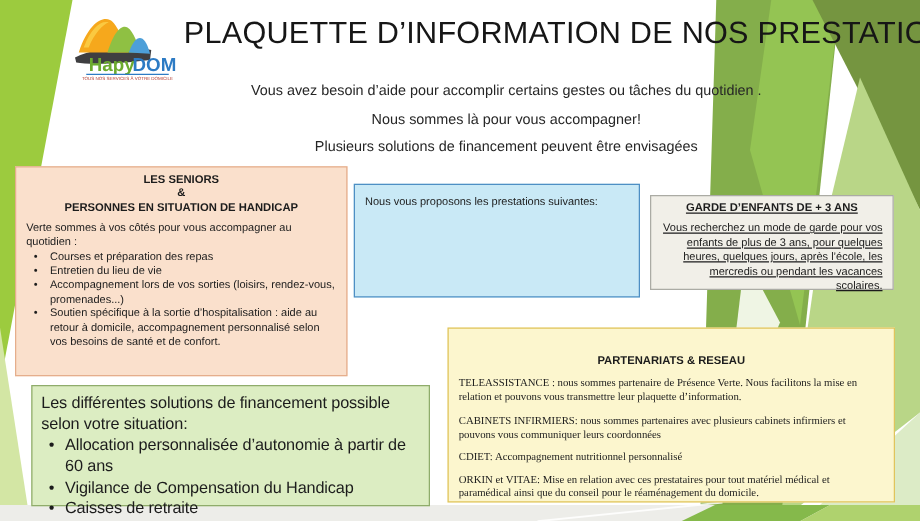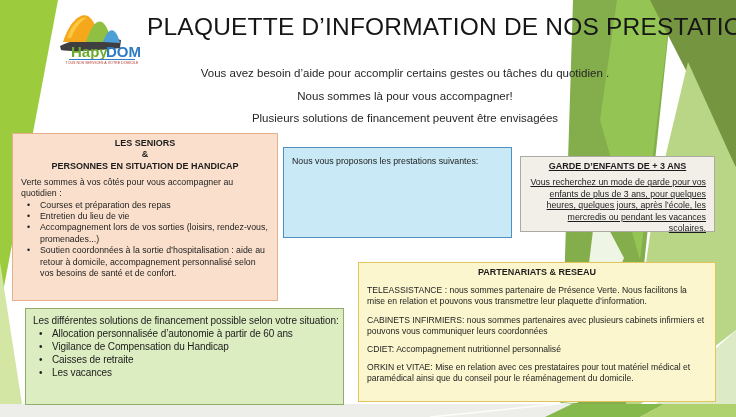--- a/index.html
+++ b/index.html
@@ -49,28 +49,28 @@
   .box-seniors .pbox-intro{margin:5px 0 0 0;}
 
   .box-confort{left:283px;top:147px;width:229px;height:91px;
     background:var(--confort-fill,#C9E9F6);border:1.5px solid var(--confort-border,#4E8FC4);}
   .box-confort .pbox-intro{margin:4px 0 0 0;}
 
   .box-garde{left:520px;top:156px;width:195px;height:76px;
     background:var(--garde-fill,#F1EFE8);border:1px solid var(--garde-border,#ABABA4);text-decoration:underline;}
   .box-garde .pbox-body{margin-top:5px;text-align:right;}
 
-  .box-financement{left:25px;top:308px;width:319px;height:97px;font-size:10px;letter-spacing:-.1px;
+  .box-financement{left:25px;top:308px;width:319px;height:97px;font-size:13px;letter-spacing:-.1px;
     background:var(--financement-fill,#DCEDC2);border:1px solid var(--financement-border,#8FAC6B);
     padding:5px 4px 4px 7px;}
 
   .box-partenariats{left:358px;top:262px;width:358px;height:140px;font-size:8.6px;
     background:var(--partenariats-fill,#FCF6CE);border:1.5px solid var(--partenariats-border,#E0C45C);
-    padding:4px 8px;}
-  .box-partenariats .pbox-paragraph{margin:7px 0 0 0;}
+    padding:20px 8px;}
+  .box-partenariats .pbox-paragraph{margin:7px 0 0 0;font-family:Liberation Serif, serif;}
 </style>
 </head>
 <body>
 
 <div class="slide">
 
   <svg class="decor" viewBox="0 0 736 417" aria-hidden="true">
     <polygon class="left-band" points="0,0 58,0 0,308"></polygon>
     <polygon class="left-sliver" points="0,262 24,417 0,417"></polygon>
     <polygon class="f-mid" points="573,0 672,0 628,417 560,417"></polygon>
@@ -111,21 +111,21 @@
     <div class="pbox-title">
         <div>LES SENIORS</div>
         <div>&amp;</div>
         <div>PERSONNES EN SITUATION DE HANDICAP</div>
       </div>
     <div class="pbox-intro">Verte sommes à vos côtés pour vous accompagner au quotidien :</div>
     <ul>
         <li>Courses et préparation des repas</li>
         <li>Entretien du lieu de vie</li>
         <li>Accompagnement lors de vos sorties (loisirs, rendez-vous, promenades...)</li>
-        <li>Soutien coordonnées à la sortie d’hospitalisation : aide au retour à domicile, accompagnement personnalisé selon vos besoins de santé et de confort.</li>
+        <li>Soutien spécifique à la sortie d’hospitalisation : aide au retour à domicile, accompagnement personnalisé selon vos besoins de santé et de confort.</li>
       </ul>
   </div>
 
   <div class="pbox box-confort">
     <div class="pbox-intro">Nous vous proposons les prestations suivantes:</div>
   </div>
 
   <div class="pbox box-garde">
     <div class="pbox-title">GARDE D’ENFANTS DE + 3 ANS</div>
     <div class="pbox-body">Vous recherchez un mode de garde pour vos enfants de plus de 3 ans, pour quelques heures, quelques jours, après l’école, les mercredis ou pendant les vacances scolaires.</div>

